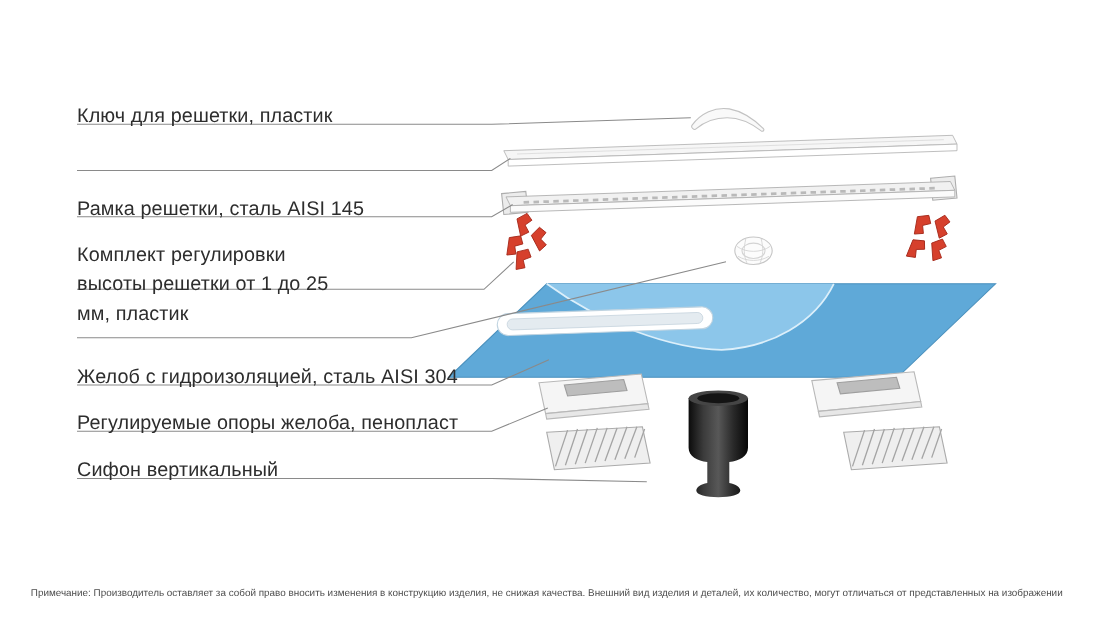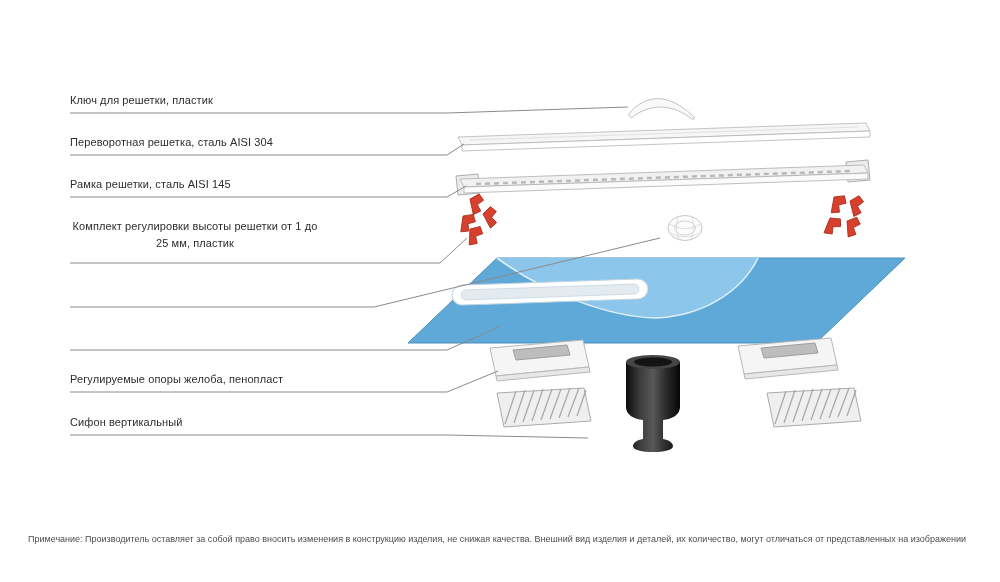--- a/index.html
+++ b/index.html
@@ -7,25 +7,24 @@
     position:relative;
     width:1000px;height:582px;
     background:#ffffff;
     font-family:"Liberation Sans", sans-serif;
     overflow:hidden;
   }
   .diagram-svg{position:absolute;left:0;top:0;}
   .label{
     position:absolute;
     left:70px;
-    font-size:11px;
+    font-size:18px;
     color:#2d2d2d;
     line-height:1.5;
     letter-spacing:0.1px;
-    text-align:center;
   }
   .label--wrap{width:250px;}
   .footnote{
     position:absolute;
     left:28px;
     top:514px;
     font-size:9px;
     color:#4d4d4d;
     white-space:nowrap;
     margin-top:20px;
@@ -120,21 +119,21 @@
       <path d="M70,197 L447,197 L466,186"></path>
       <path d="M70,263 L440,263 L467,238"></path>
       <path d="M70,307 L374,307 L660,238"></path>
       <path d="M70,350 L447,350 L499,327"></path>
       <path d="M70,392 L447,392 L498,371"></path>
       <path d="M70,435 L447,435 L588,438"></path>
     </g>
   </svg>
 
   <div class="label" style="top:92px">Ключ для решетки, пластик</div>
-  <div class="label" style="top:134px">Переворотная решетка, сталь AISI 304</div>
   <div class="label" style="top:176px">Рамка решетки, сталь AISI 145</div>
   <div class="label label--wrap" style="top:218px">Комплект регулировки высоты решетки от 1 до 25 мм, пластик</div>
+  <div class="label" style="top:329px">Желоб с гидроизоляцией, сталь AISI 304</div>
   <div class="label" style="top:371px">Регулируемые опоры желоба, пенопласт</div>
   <div class="label" style="top:414px">Сифон вертикальный</div>
 
   <div class="footnote">Примечание: Производитель оставляет за собой право вносить изменения в конструкцию изделия, не снижая качества. Внешний вид изделия и деталей, их количество, могут отличаться от представленных на изображении</div>
 
 </div>
 
 </body></html>

